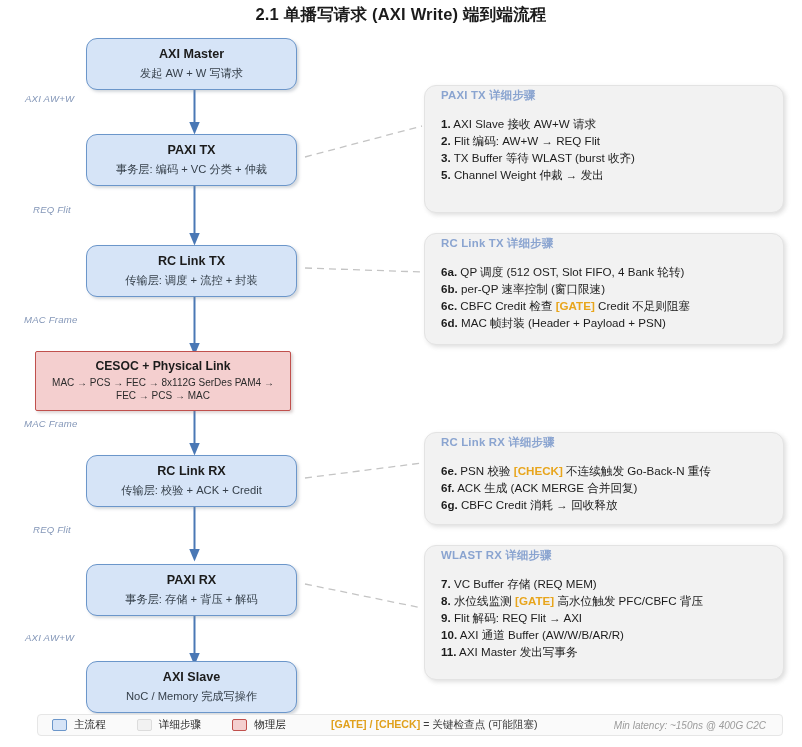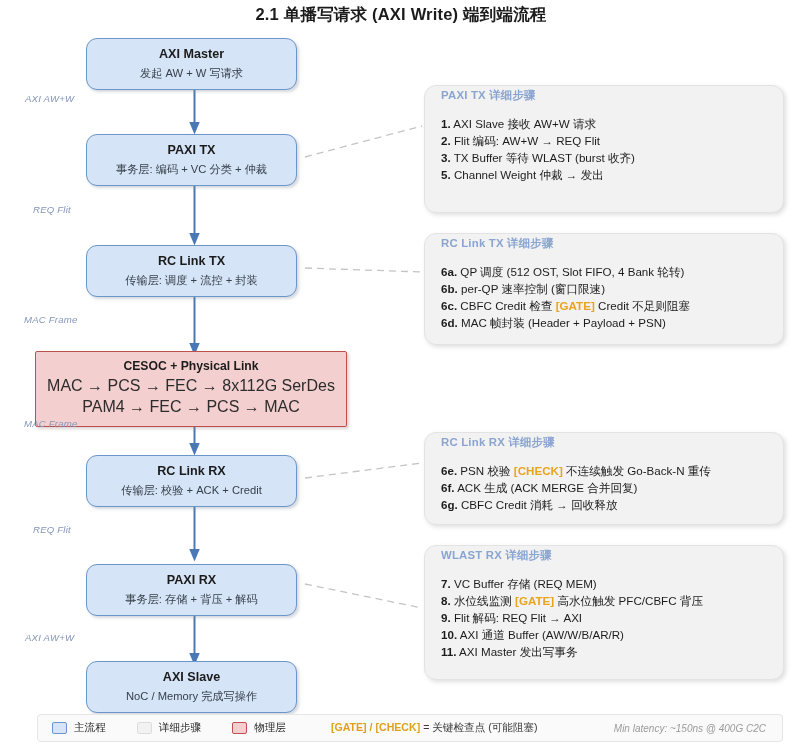--- a/index.html
+++ b/index.html
@@ -56,37 +56,37 @@
   .flow-node .n-sub {
     margin-top: 3px;
     font-size: 11.2px;
     color: #36404b;
     line-height: 1.3;
   }
 
   .phy-node {
     position: absolute;
     left: 35px;
-    width: 312px;
+    width: 256px;
     background: #f4cfcf;
     border: 1.6px solid #c0504d;
     border-radius: 2px;
     box-shadow: 2px 2px 3px rgba(150,120,120,.32);
     text-align: center;
     padding: 7px 8px 8px;
   }
   .phy-node .n-title {
     font-size: 12.2px;
     font-weight: bold;
     color: #1b1b1b;
     line-height: 1.25;
   }
   .phy-node .n-sub {
     margin-top: 2px;
-    font-size: 16px;
+    font-size: 10px;
     color: #2c2c2c;
     line-height: 1.3;
   }
 
   
   .edge-label {
     position: absolute;
     font-size: 9.6px;
     font-style: italic;
     color: #8497b8;
@@ -119,21 +119,21 @@
     white-space: nowrap;
   }
   .detail-panel .p-line b { font-weight: bold; }
   .tag-gate  { color: #e8a51c; font-weight: bold; }
   .tag-check { color: #e8a51c; font-weight: bold; }
 
   
   #legend {
     position: absolute;
     left: 37px; top: 714px;
-    width: 746px; height: 28px;
+    width: 746px; height: 22px;
     background: #fafafa;
     border: 1px solid #e6e6e6;
     border-radius: 4px;
     display: flex;
     align-items: center;
     padding: 0 14px;
     text-align: center;
   }
   .legend-item {
     display: flex;

